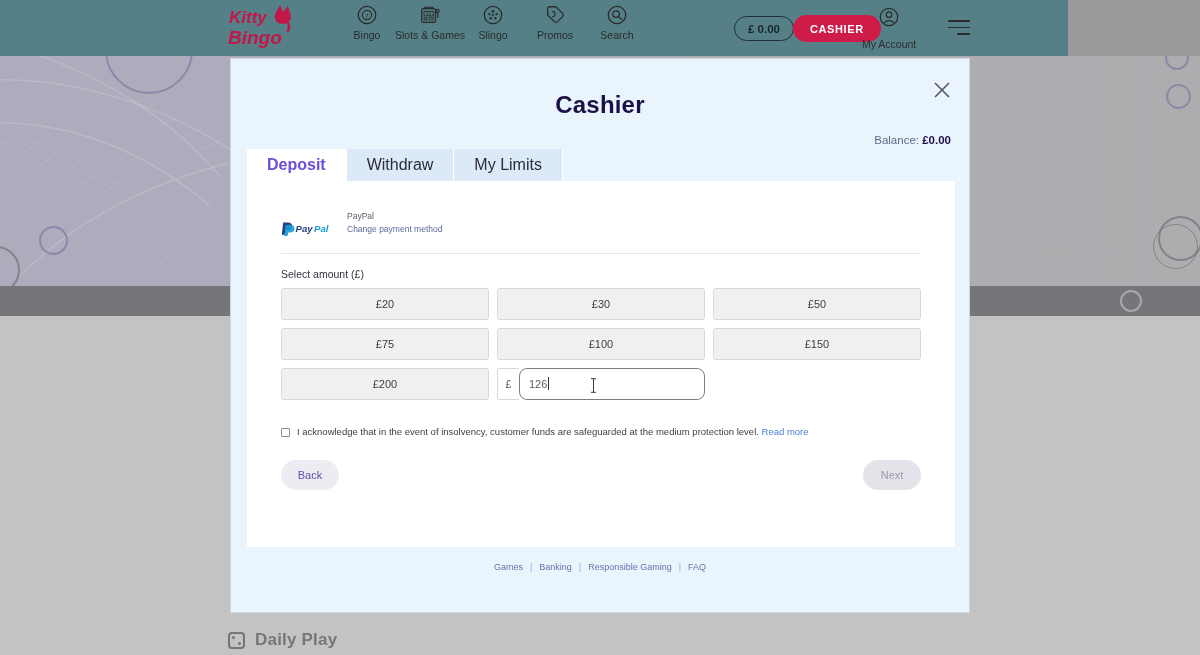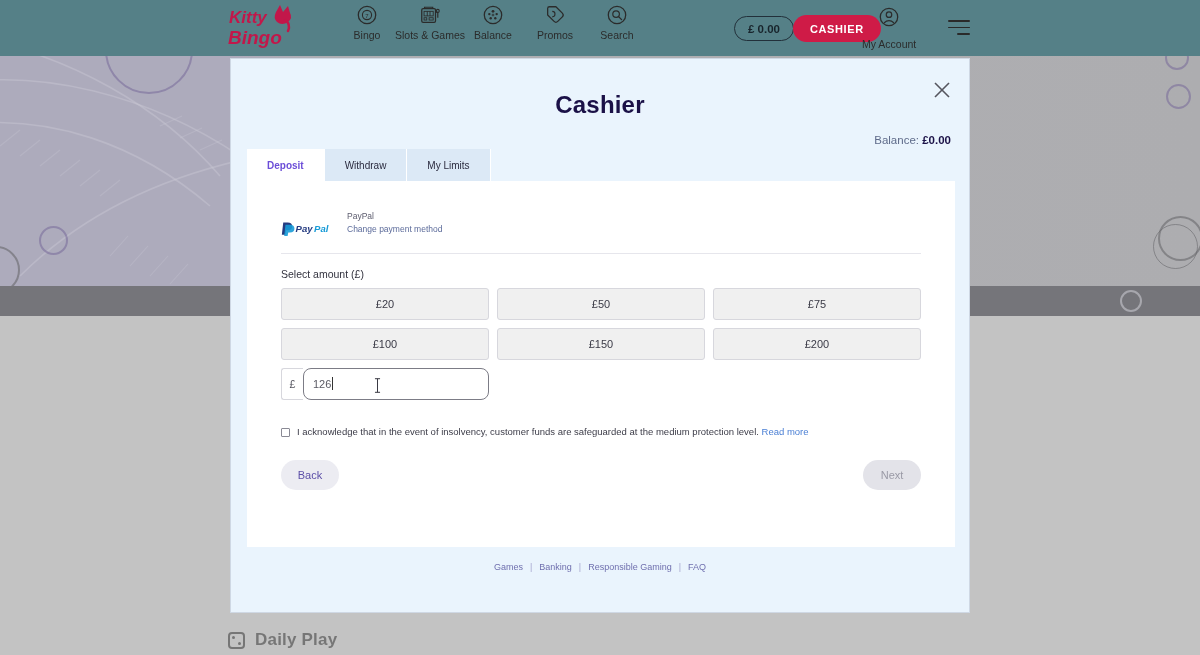--- a/index.html
+++ b/index.html
@@ -47,21 +47,21 @@
     position: absolute; width: 3px; height: 3px; background: #3c3c3c; border-radius: 50%;
   }
   .daily-play .dp-icon i:nth-child(1) { left: 2px; top: 2px; }
   .daily-play .dp-icon i:nth-child(2) { right: 2px; bottom: 2px; }
   .daily-play .dp-label {
     font-size: 17px; font-weight: bold; color: #3c3c3c; letter-spacing: .2px;
   }
 
   
   .header {
-    position: absolute; left: 0; top: 0; width: 1200px; height: 56px;
+    position: absolute; left: 0; top: 0; width: 1068px; height: 56px;
     background: #558087;
     display: flex; align-items: center;
     z-index: 20;
     padding-left: 33px;
   }
   .logo {
     position: absolute; left: 228px; top: 4px; width: 66px; height: 46px;
   }
   .nav {
     position: absolute; left: 336px; top: 4px;
@@ -137,21 +137,21 @@
   }
   .modal-balance b { color: #1b1147; font-weight: bold; }
 
   .tabs {
     position: absolute; left: 16px; top: 90px;
     display: flex; align-items: flex-end;
   }
   .tab {
     height: 32px; padding: 0 20px;
     display: flex; align-items: center; justify-content: center;
-    font-size: 10px; color: #2b2b3f; cursor: pointer;
+    font-size: 16px; color: #2b2b3f; cursor: pointer;
     background: #dce9f6;
     border-right: 1px solid #ffffff;
   }
   .tab.active {
     background: #ffffff; color: #6c4ed8; font-weight: bold;
   }
 
   .card {
     position: absolute; left: 16px; top: 122px;
     width: 708px; height: 366px;
@@ -313,21 +313,21 @@
       <div class="nav-item">
         <svg class="ico" viewBox="0 0 24 24">
           <circle cx="12" cy="12" r="9.5" fill="none" stroke="#2b2b2b" stroke-width="1.4"></circle>
           <circle cx="12" cy="8" r="1.5" fill="#2b2b2b"></circle>
           <circle cx="8" cy="11" r="1.3" fill="#2b2b2b"></circle>
           <circle cx="16" cy="11" r="1.3" fill="#2b2b2b"></circle>
           <circle cx="9.5" cy="15.5" r="1.3" fill="#2b2b2b"></circle>
           <circle cx="14.5" cy="15.5" r="1.3" fill="#2b2b2b"></circle>
           <circle cx="12" cy="12" r="1" fill="none" stroke="#2b2b2b" stroke-width=".9"></circle>
         </svg>
-        <span class="lbl">Balance</span>
+        <span class="lbl">Slingo</span>
       </div>
 
       <div class="nav-item">
         <svg class="ico" viewBox="0 0 24 24">
           <path d="M13 3 L20 10 q2 2 0 4 l-5 5 q-2 2 -4 0 L4 12 V5 q0 -2 2 -2 z" fill="none" stroke="#2b2b2b" stroke-width="1.4" stroke-linejoin="round"></path>
           <path d="M9 8 q3 0 3 3 q0 3 -3 3" fill="none" stroke="#2b2b2b" stroke-width="1.2"></path>
         </svg>
         <span class="lbl">Promos</span>
       </div>
 
@@ -396,20 +396,21 @@
           <div class="pm-change">Change payment method</div>
         </div>
       </div>
 
       <div class="divider"></div>
 
       <div class="select-label">Select amount (£)</div>
 
       <div class="amt-grid">
         <div class="amt-btn">£20</div>
+        <div class="amt-btn">£30</div>
         <div class="amt-btn">£50</div>
         <div class="amt-btn">£75</div>
         <div class="amt-btn">£100</div>
         <div class="amt-btn">£150</div>
         <div class="amt-btn">£200</div>
 
         <div class="custom-wrap">
           <div class="cur-box">£</div>
           <div class="cur-input">
             <span>126</span>

